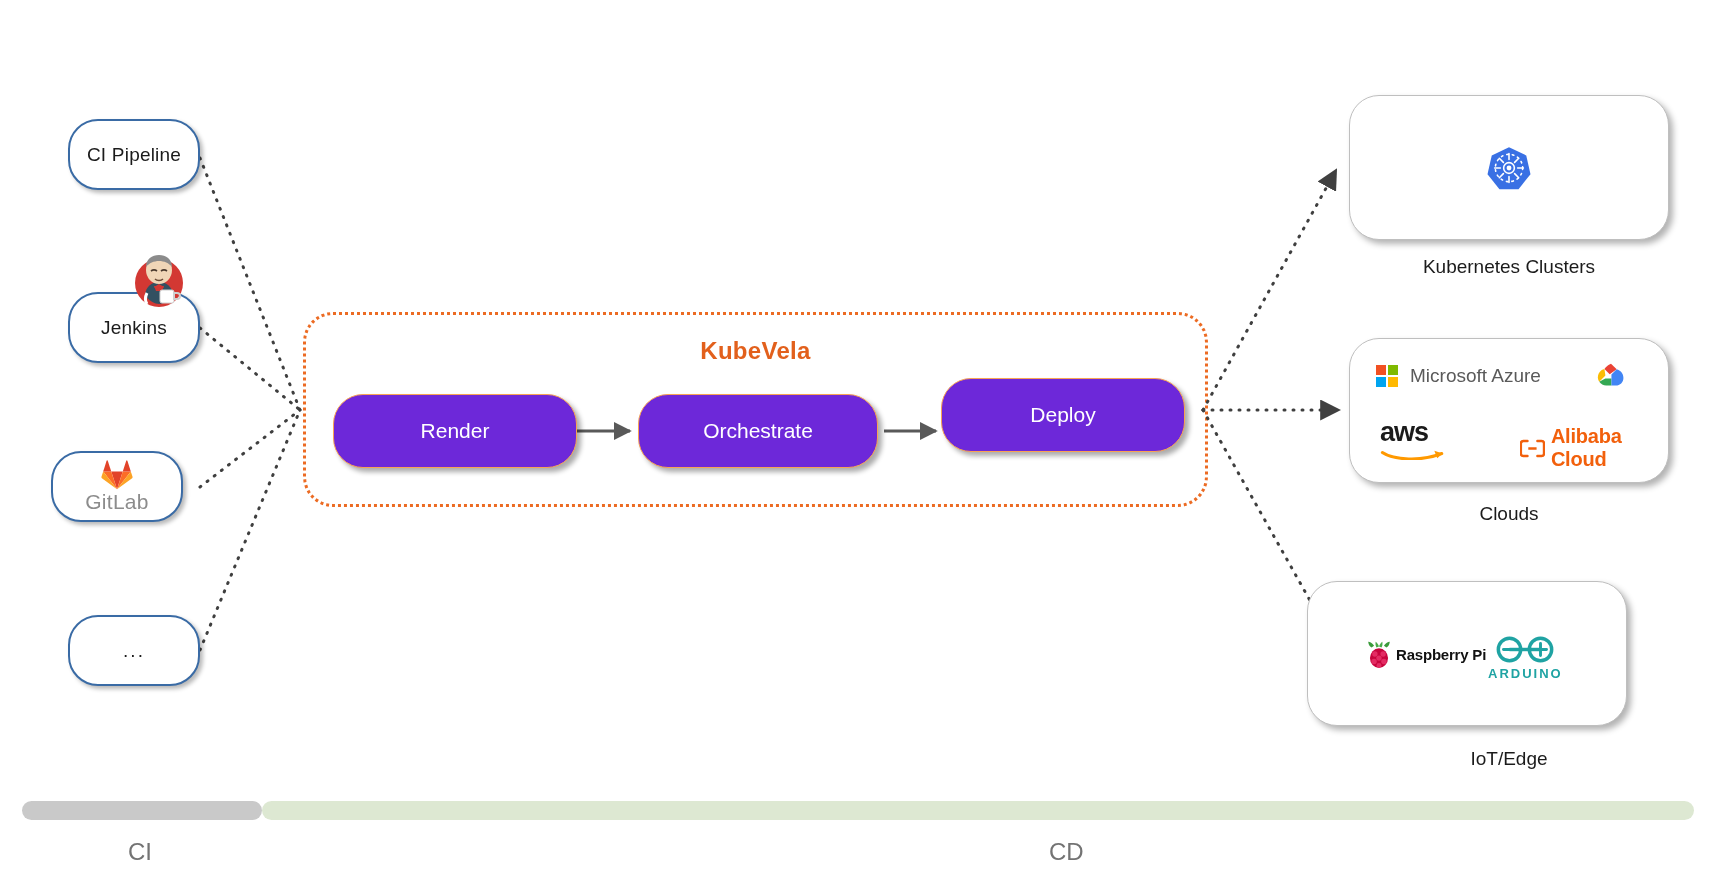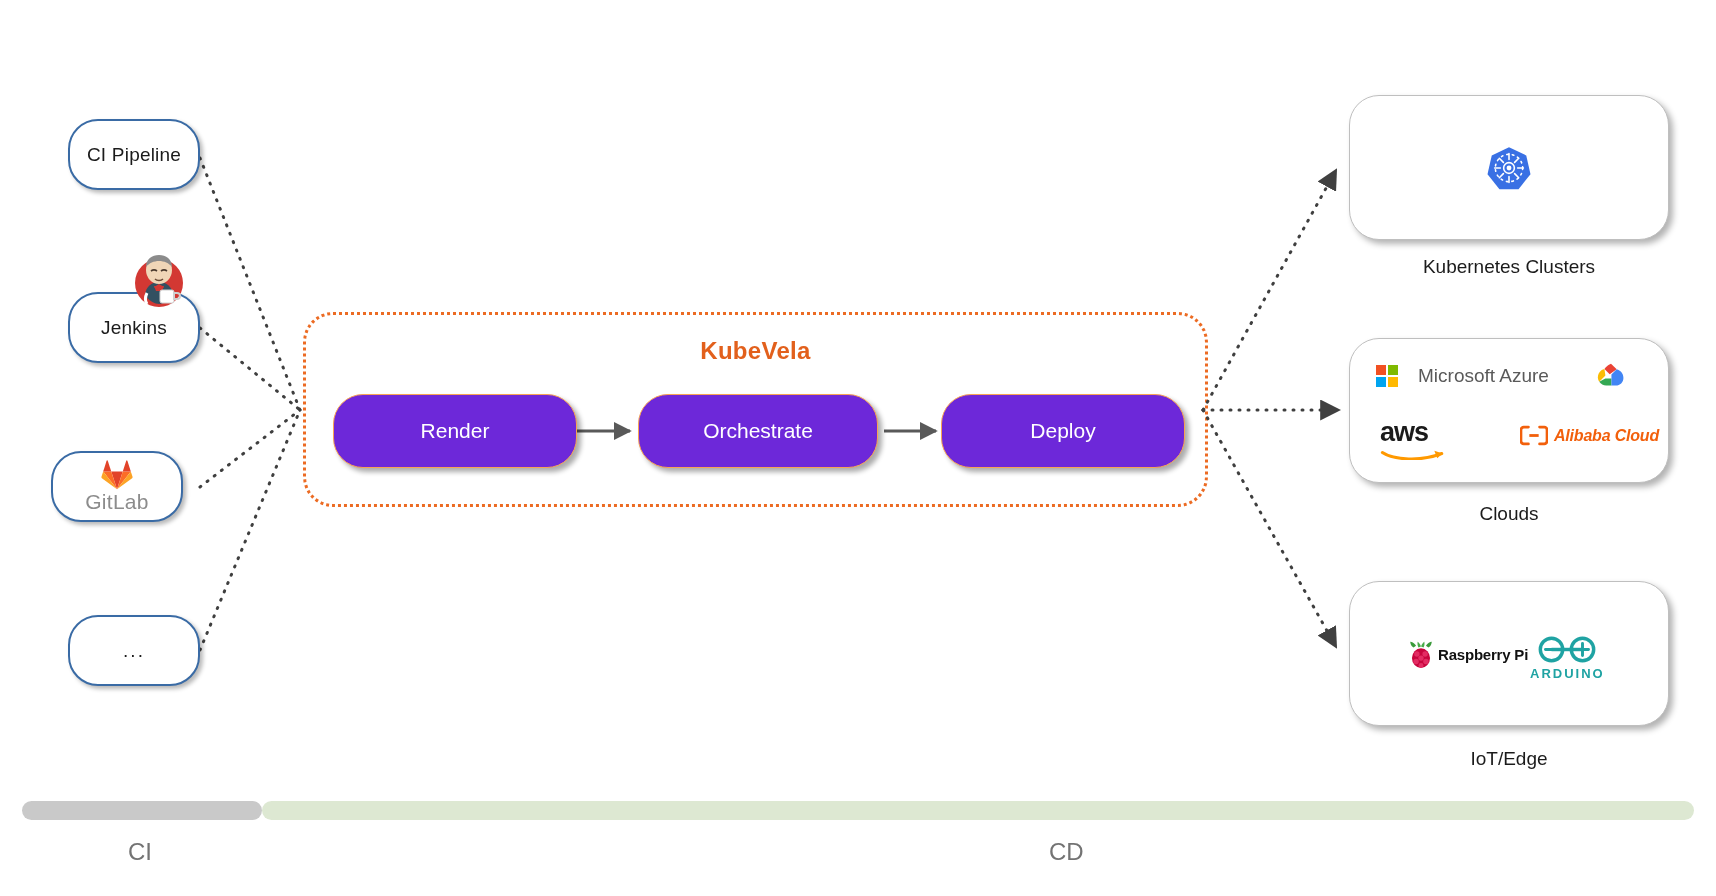--- a/index.html
+++ b/index.html
@@ -74,21 +74,21 @@
   .gitlab-txt{font-size:21px;color:#8C8C8C;letter-spacing:.3px;}
 
   
   .azure-txt{font-size:19px;color:#5A5A5A;}
   .ms-grid{width:22px;height:22px;display:grid;grid-template-columns:1fr 1fr;grid-template-rows:1fr 1fr;gap:2px;}
 
   
   .aws-txt{font-size:27px;font-weight:bold;color:#1b1b1b;letter-spacing:-1px;}
 
   
-  .ali-txt{font-size:16px;font-weight:bold;color:#F2600C;letter-spacing:-.2px;font-style:italic;}
+  .ali-txt{font-size:20px;font-weight:bold;color:#F2600C;letter-spacing:-.2px;}
 
   
   .rpi-txt{font-size:15px;font-weight:bold;color:#111;letter-spacing:-.2px;}
 
   
   .ard-txt{font-size:13px;font-weight:bold;color:#1FA3A3;letter-spacing:2px;}
 </style>
 </head>
 <body>
 
@@ -171,21 +171,21 @@
   </div>
 
   <div class="abs stage-box" style="left:333px;top:394px;width:244px;height:74px;">
     <span>Render</span>
   </div>
 
   <div class="abs stage-box" style="left:638px;top:394px;width:240px;height:74px;">
     <span>Orchestrate</span>
   </div>
 
-  <div class="abs stage-box" style="left:941px;top:394px;width:244px;height:74px;">
+  <div class="abs stage-box" style="left:941px;top:378px;width:244px;height:74px;">
     <span>Deploy</span>
   </div>
 
   <div class="abs tgtbox" style="left:1349px;top:95px;width:320px;height:145px;display:flex;align-items:center;justify-content:center;">
     <span style="line-height:0;">
       <svg viewBox="0 0 64 64" width="46" height="46">
         <path d="M32 3l24 11.6 5.9 26-16.6 20.8H18.7L2.1 40.6 8 14.6z" fill="#3970E4"></path>
         <g fill="none" stroke="#ffffff" stroke-width="2.2" stroke-linecap="round">
           <circle cx="32" cy="32" r="7.5"></circle>
           <path d="M32 12v8M32 44v8M12 32h8M44 32h8
@@ -194,21 +194,21 @@
           <circle cx="32" cy="32" r="19" stroke-dasharray="2.2 5.6"></circle>
         </g>
         <circle cx="32" cy="32" r="3.4" fill="#ffffff"></circle>
       </svg>
     </span>
   </div>
   <div class="tgt-caption" style="left:1349px;top:256px;">Kubernetes Clusters</div>
 
   <div class="abs tgtbox" style="left:1349px;top:338px;width:320px;height:145px;">
 
-    <div class="logo-wrap" style="left:26px;top:26px;gap:20px;">
+    <div class="logo-wrap" style="left:26px;top:26px;gap:12px;">
       <span class="ms-grid">
         <i style="background:#F25022;display:block;"></i>
         <i style="background:#7FBA00;display:block;"></i>
         <i style="background:#00A4EF;display:block;"></i>
         <i style="background:#FFB900;display:block;"></i>
       </span>
       <span class="azure-txt">Microsoft Azure</span>
     </div>
 
     <div class="logo-wrap" style="left:240px;top:18px;">
@@ -233,21 +233,21 @@
       <svg viewBox="0 0 30 22" width="28" height="21">
         <path d="M9 2H4a3 3 0 0 0-3 3v12a3 3 0 0 0 3 3h5" stroke="#F2600C" stroke-width="3" fill="none" stroke-linecap="round"></path>
         <path d="M21 2h5a3 3 0 0 1 3 3v12a3 3 0 0 1-3 3h-5" stroke="#F2600C" stroke-width="3" fill="none" stroke-linecap="round"></path>
         <rect x="10" y="9.5" width="10" height="3" fill="#F2600C"></rect>
       </svg>
       <span class="ali-txt">Alibaba Cloud</span>
     </div>
   </div>
   <div class="tgt-caption" style="left:1349px;top:503px;">Clouds</div>
 
-  <div class="abs tgtbox" style="left:1349px;top:581px;width:320px;height:145px;">
+  <div class="abs tgtbox" style="left:1307px;top:581px;width:320px;height:145px;">
     <div class="logo-wrap" style="left:57px;top:57px;gap:3px;">
       <svg viewBox="0 0 34 36" width="28" height="30">
         <path d="M11 8C8 3 4 3 4 3s0 5 4 7z" fill="#3A9A3A"></path>
         <path d="M23 8c3-5 7-5 7-5s0 5-4 7z" fill="#3A9A3A"></path>
         <path d="M17 9c-1-4-4-6-4-6s-1 4 1 7z" fill="#49AA49"></path>
         <path d="M17 9c1-4 4-6 4-6s1 4-1 7z" fill="#49AA49"></path>
         <ellipse cx="17" cy="23" rx="11" ry="12" fill="#C7053D"></ellipse>
         <g fill="#E8336A" opacity=".85">
           <circle cx="12" cy="18" r="3.3"></circle>
           <circle cx="22" cy="18" r="3.3"></circle>

